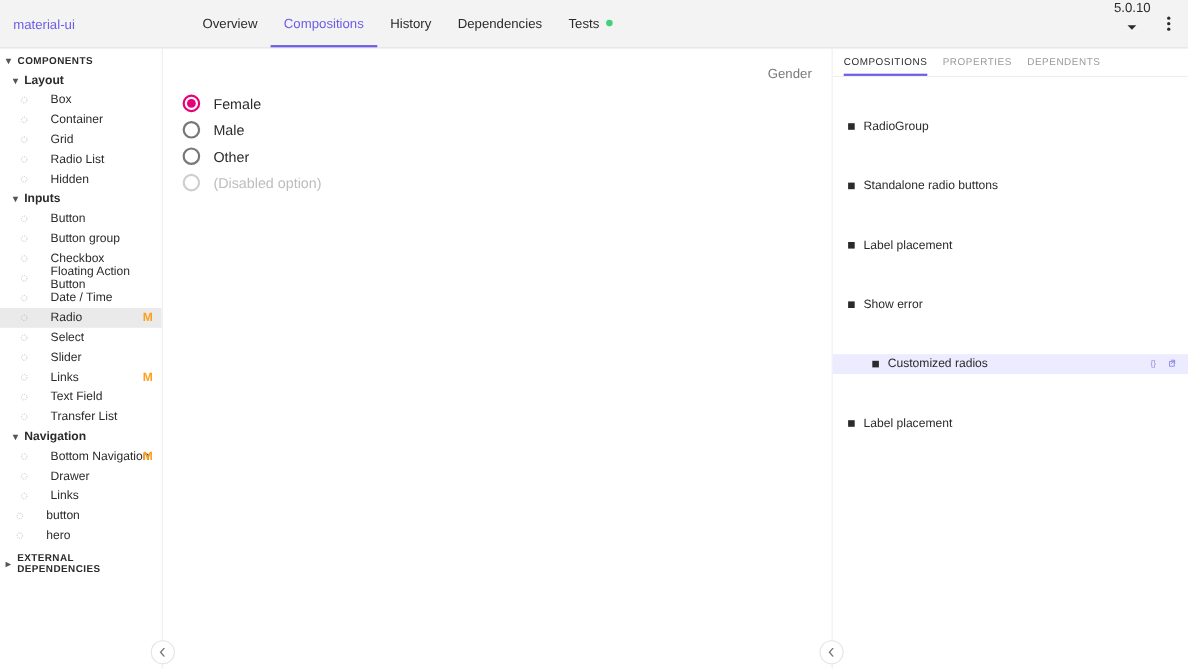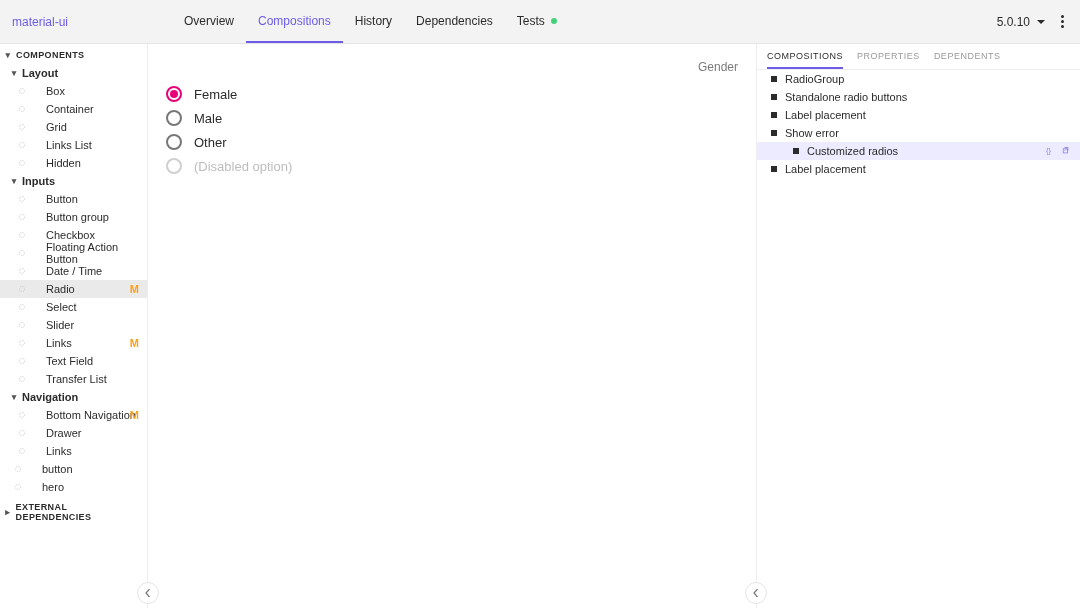--- a/index.html
+++ b/index.html
@@ -49,20 +49,21 @@
   }
   .tab .dot {
     width: 6px; height: 6px; border-radius: 50%;
     display: inline-block; margin-left: 6px;
   }
   .spacer { flex: 1; }
   .version {
     display: flex; align-items: center; gap: 6px;
     font-size: 12px; padding: 0 6px;
     cursor: pointer;
+    flex-direction: column;
   }
   .kebab {
     display: flex; flex-direction: column; gap: 2px;
     justify-content: center; align-items: center;
     width: 20px; cursor: pointer;
   }
   .kebab span { width: 3px; height: 3px; background:#2b2b2b; border-radius:50%; }
 
   
   .shell {
@@ -183,20 +184,21 @@
     color: #2b2b2b;
     border-bottom-color: #6c5ce7;
   }
   .rlist {}
   .ritem {
     display:flex; align-items:center; gap:8px;
     height: 18px;
     padding: 0 10px 0 14px;
     cursor:pointer;
     position:relative;
+    margin-top:36px;
   }
   .ritem .sq {
     width:6px;height:6px;background:#2b2b2b;flex:0 0 6px;
   }
   .ritem.selected { background:#ecebff;padding-left:36px; }
   .ritem .actions {
     position:absolute; right:8px; display:flex; gap:6px;
     color:#8e87e8;
   }
   .ritem .actions svg { width:10px; height:10px; }
@@ -261,21 +263,21 @@
           </svg>
         </span>
         <span>Grid</span>
       </div>
       <div class="tree-item">
         <span class="node-icon">
           <svg viewBox="0 0 10 10">
             <circle cx="5" cy="5" r="3.2" fill="none" stroke="#bcbcbc" stroke-width="1" stroke-dasharray="1.2 1.2"></circle>
           </svg>
         </span>
-        <span>Links List</span>
+        <span>Radio List</span>
       </div>
       <div class="tree-item">
         <span class="node-icon">
           <svg viewBox="0 0 10 10">
             <circle cx="5" cy="5" r="3.2" fill="none" stroke="#bcbcbc" stroke-width="1" stroke-dasharray="1.2 1.2"></circle>
           </svg>
         </span>
         <span>Hidden</span>
       </div>
       <div class="tree-group-title"><span class="caret">▾</span>Inputs</div>

